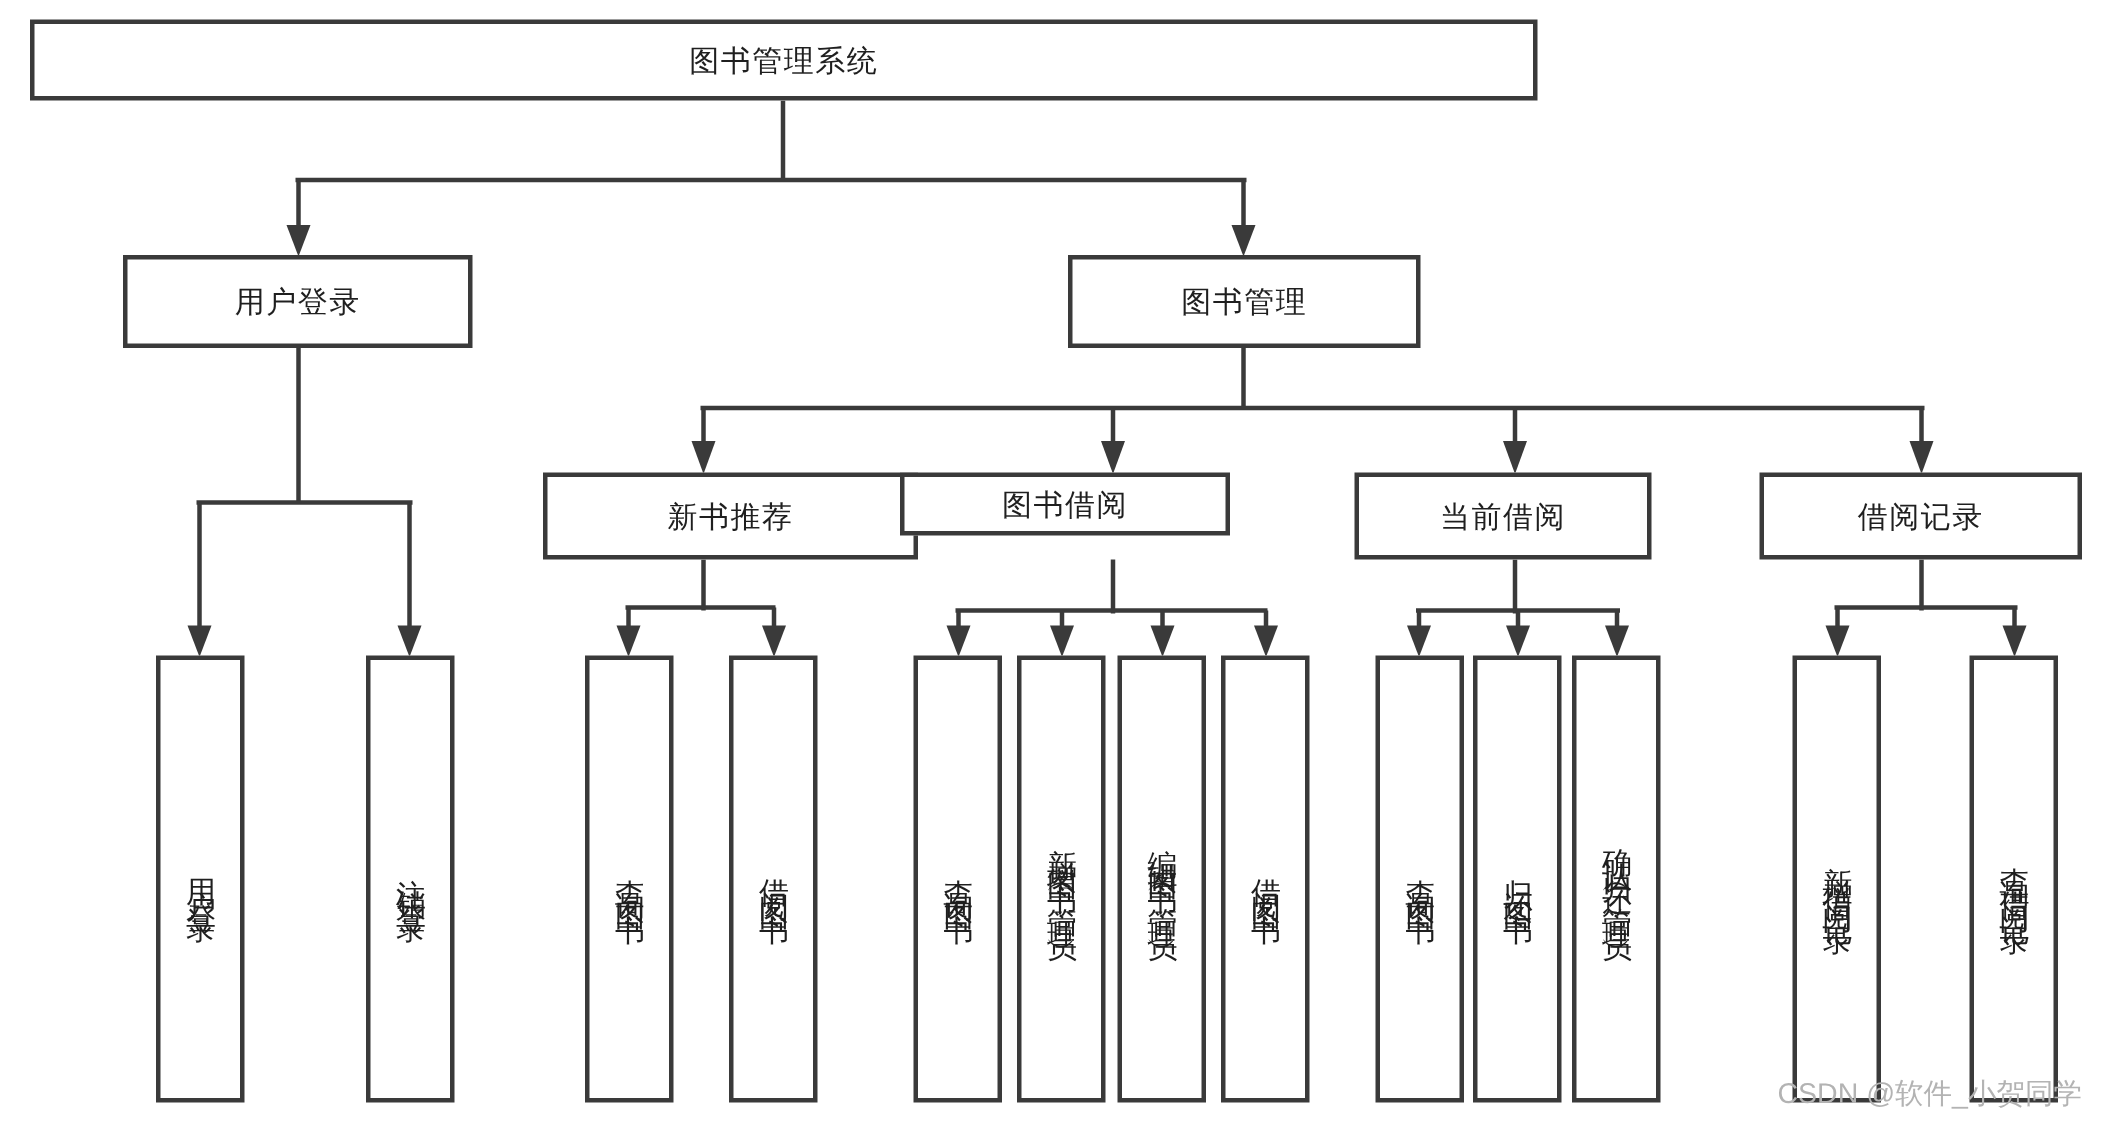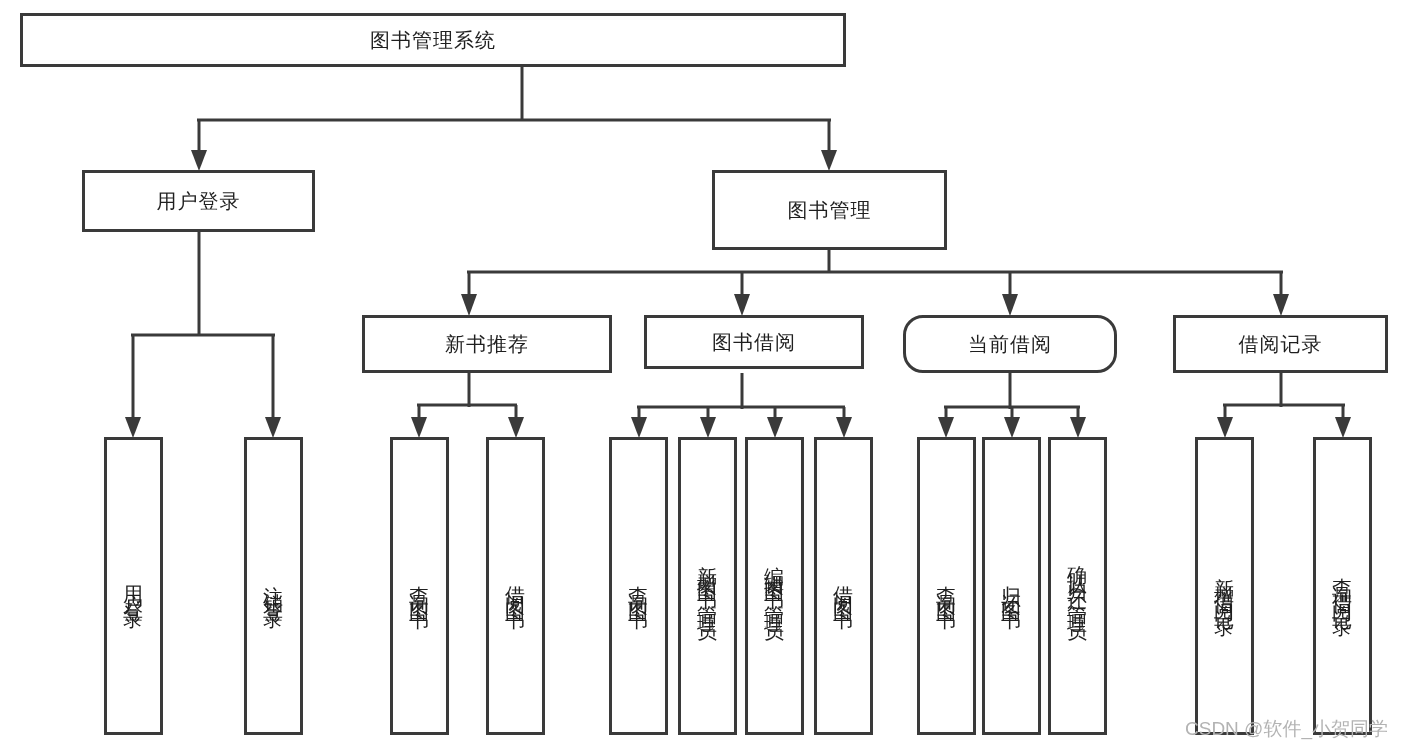--- a/index.html
+++ b/index.html
@@ -29,26 +29,26 @@
     display: flex;
     align-items: center;
     justify-content: center;
   }
   .box.h span {
     font-size: 20px;
     color: var(--text);
     letter-spacing: 1px;
     white-space: nowrap;
   }
-  #n-root { left: 20px;  top: 13px;  width: 826px; height: 54px; text-align: center; }
+  #n-root { left: 20px;  top: 13px;  width: 1005px; height: 54px; text-align: center; }
   #n-l2a  { left: 82px;  top: 170px; width: 233px;  height: 62px; }
-  #n-l2b  { left: 712px; top: 170px; width: 235px;  height: 80px; }
+  #n-l2b  { left: 712px; top: 170px; width: 235px;  height: 62px; }
   #n-l3a  { left: 362px;  top: 315px; width: 250px; height: 58px; }
-  #n-l3b  { left: 644px;  top: 315px; width: 220px; height: 54px; }
-  #n-l3c  { left: 903px;  top: 315px; width: 214px; height: 58px; border-radius: 20px; }
+  #n-l3b  { left: 600px;  top: 315px; width: 220px; height: 42px; }
+  #n-l3c  { left: 903px;  top: 315px; width: 198px; height: 58px; }
   #n-l3d  { left: 1173px; top: 315px; width: 215px; height: 58px; }
 
   .leaf { top: 437px; width: 59px; height: 298px; }
   .leaf span {
     writing-mode: vertical-rl;
     text-orientation: mixed;
     font-size: 20px;
     letter-spacing: 8px;
     line-height: 1.1;
     color: var(--text);

